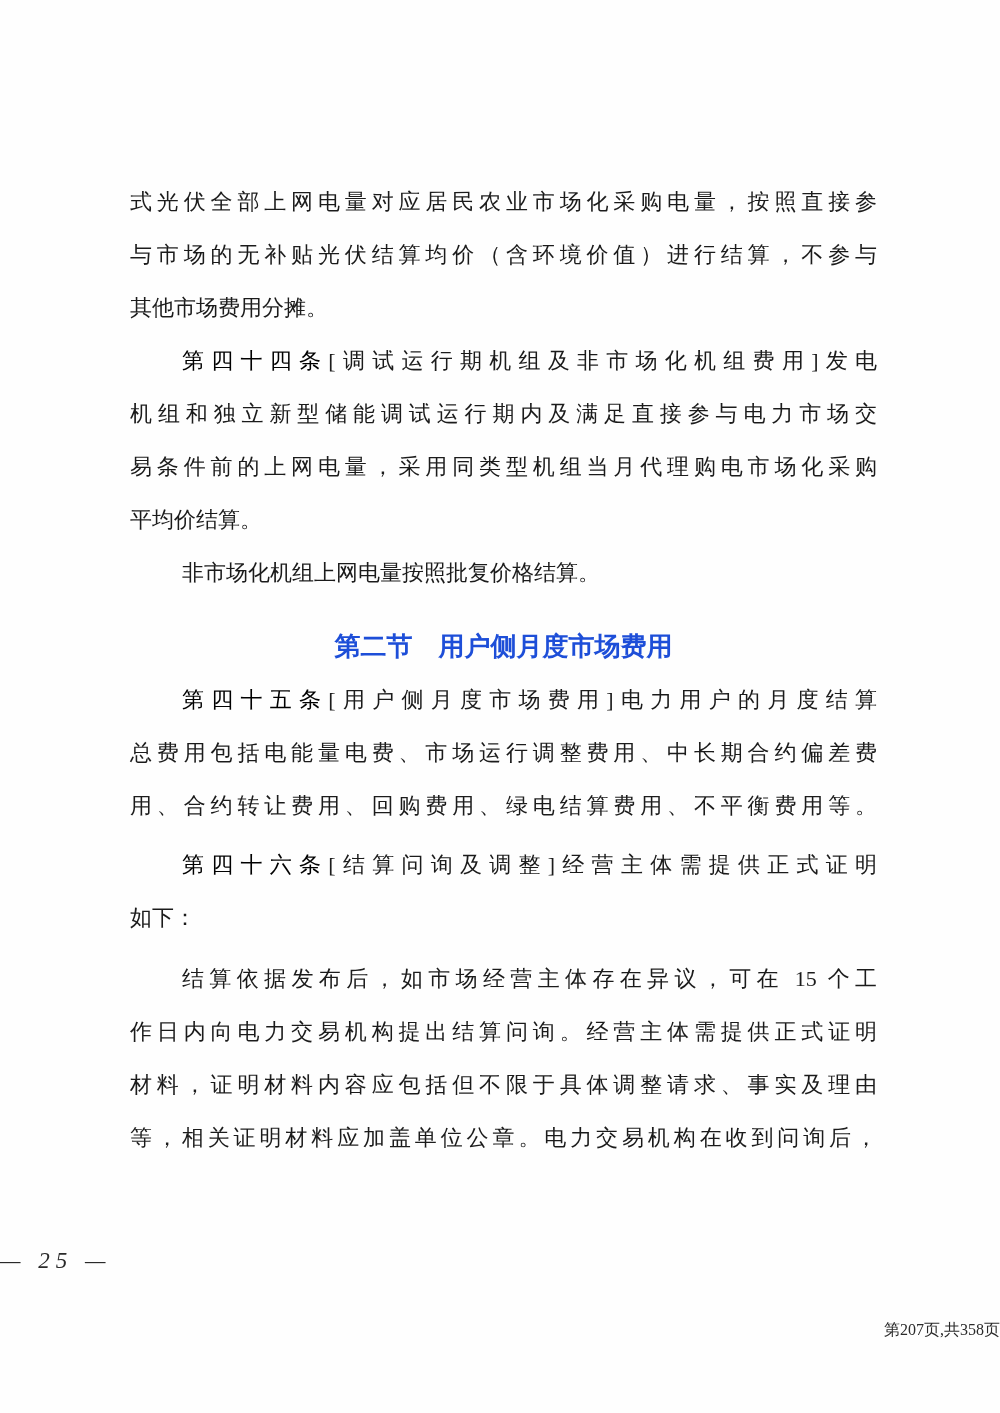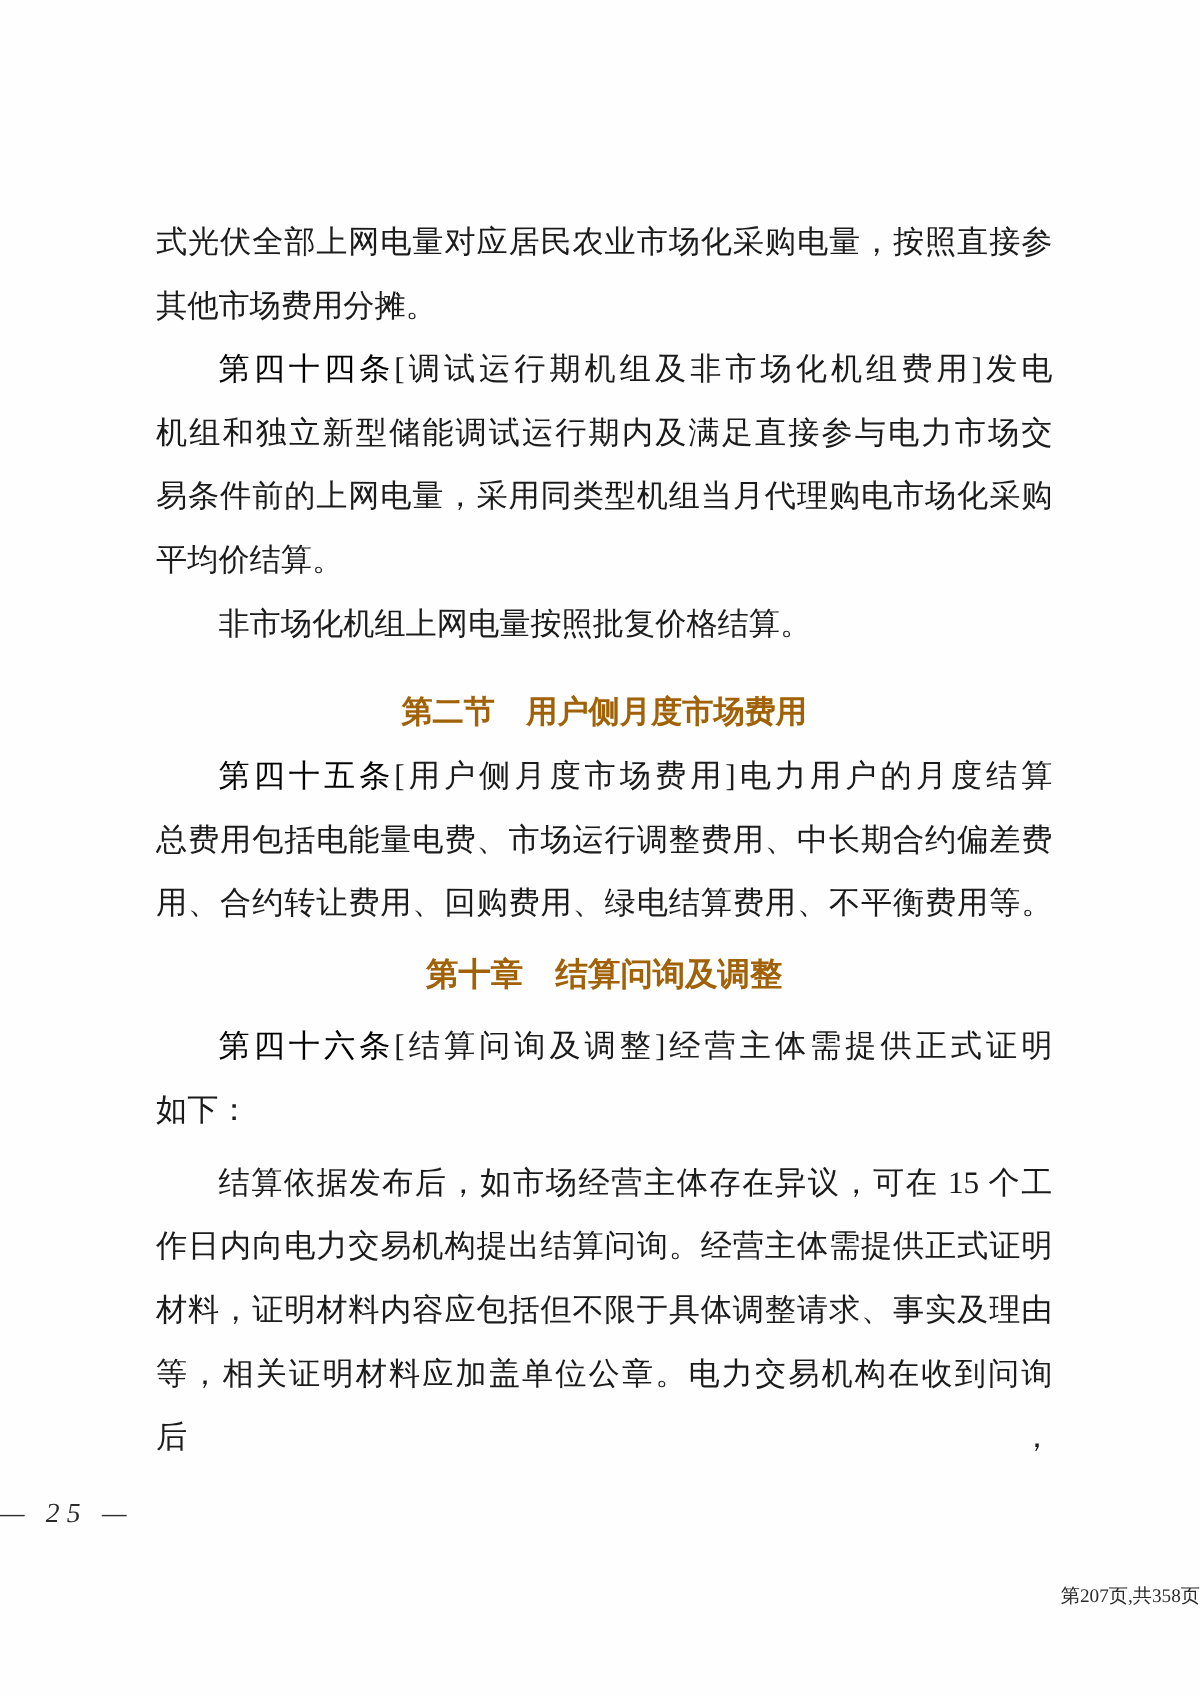--- a/index.html
+++ b/index.html
@@ -19,38 +19,38 @@
   }
   .doc {
     position: absolute;
     left: 130px;
     top: 175px;
     width: 747px;
   }
   .ln {
     height: 53px;
     line-height: 53px;
-    font-size: 26px;
+    font-size: 22px;
     white-space: nowrap;
   }
   .full {
     white-space: normal;
     text-align: justify;
     text-align-last: justify;
   }
   .indent {
     padding-left: 52px;
   }
   .term {
     font-weight: normal;
     color: #000;
   }
   .heading {
     font-weight: bold;
-    color: #a16207;
+    color: #1d4ed8;
     text-align: right;
     text-align-last: center;
     white-space: normal;
   }
   .section-heading { font-size: 26px; }
   .chapter-heading { font-size: 27px; }
   .gap-lg { margin-top: 21px; }
   .gap-sm { margin-top: 7px; }
   .gap-xs { margin-top: 6px; }
   .gap-para { margin-top: 8px; }
@@ -75,40 +75,40 @@
     color: #2a2a2a;
   }
 </style>
 </head>
 <body>
 
 <div class="page">
   <div class="doc">
 
     <div class="ln full">式光伏全部上网电量对应居民农业市场化采购电量，按照直接参</div>
+    <div class="ln full">与市场的无补贴光伏结算均价（含环境价值）进行结算，不参与</div>
     <div class="ln">其他市场费用分摊。</div>
 
     <div class="ln full indent">
       <span class="term">第四十四条</span><span>[调试运行期机组及非市场化机组费用]发电</span>
     </div>
     <div class="ln full">机组和独立新型储能调试运行期内及满足直接参与电力市场交</div>
     <div class="ln full">易条件前的上网电量，采用同类型机组当月代理购电市场化采购</div>
     <div class="ln">平均价结算。</div>
 
     <div class="ln indent">非市场化机组上网电量按照批复价格结算。</div>
 
     <div class="ln heading section-heading gap-lg">第二节　用户侧月度市场费用</div>
 
     <div class="ln full indent">
       <span class="term">第四十五条</span><span>[用户侧月度市场费用]电力用户的月度结算</span>
     </div>
     <div class="ln full">总费用包括电能量电费、市场运行调整费用、中长期合约偏差费</div>
     <div class="ln full">用、合约转让费用、回购费用、绿电结算费用、不平衡费用等。</div>
 
-    <div class="ln heading chapter-heading gap-sm">第十章　结算问询及调整</div>
 
     <div class="ln full indent gap-xs">
       <span class="term">第四十六条</span><span>[结算问询及调整]经营主体需提供正式证明</span>
     </div>
     <div class="ln">如下：</div>
 
     <div class="ln full indent gap-para">结算依据发布后，如市场经营主体存在异议，可在 15 个工</div>
     <div class="ln full">作日内向电力交易机构提出结算问询。经营主体需提供正式证明</div>
     <div class="ln full">材料，证明材料内容应包括但不限于具体调整请求、事实及理由</div>
     <div class="ln full">等，相关证明材料应加盖单位公章。电力交易机构在收到问询后，</div>

